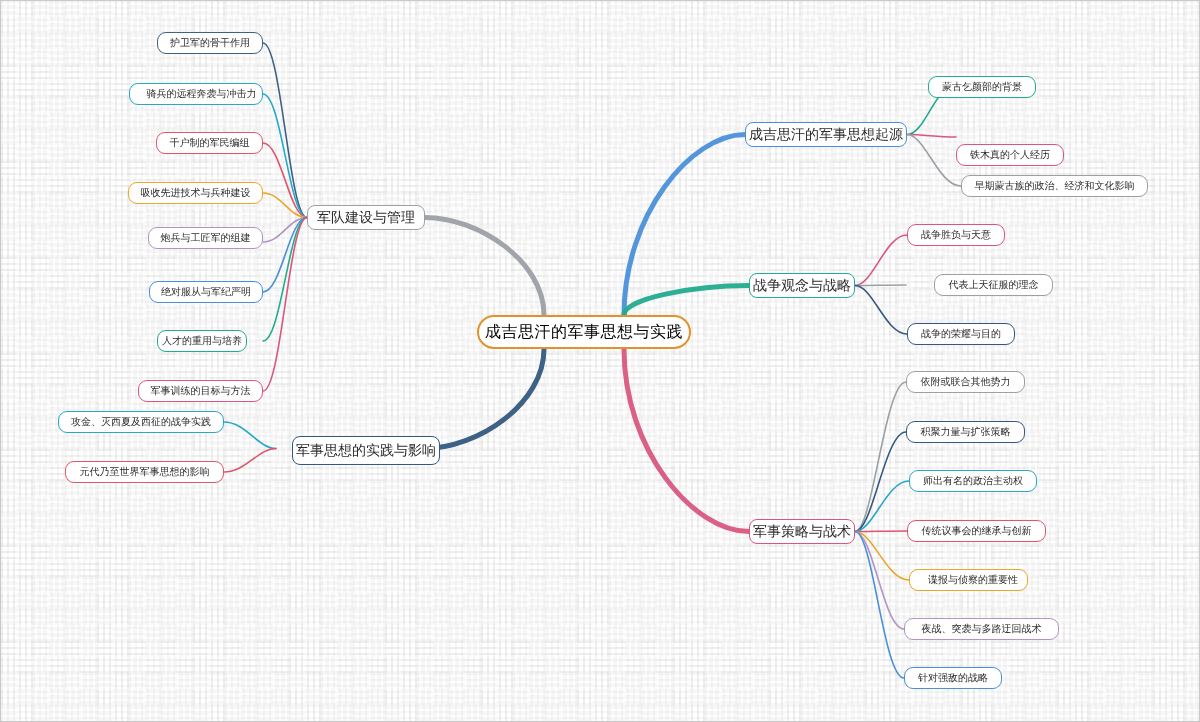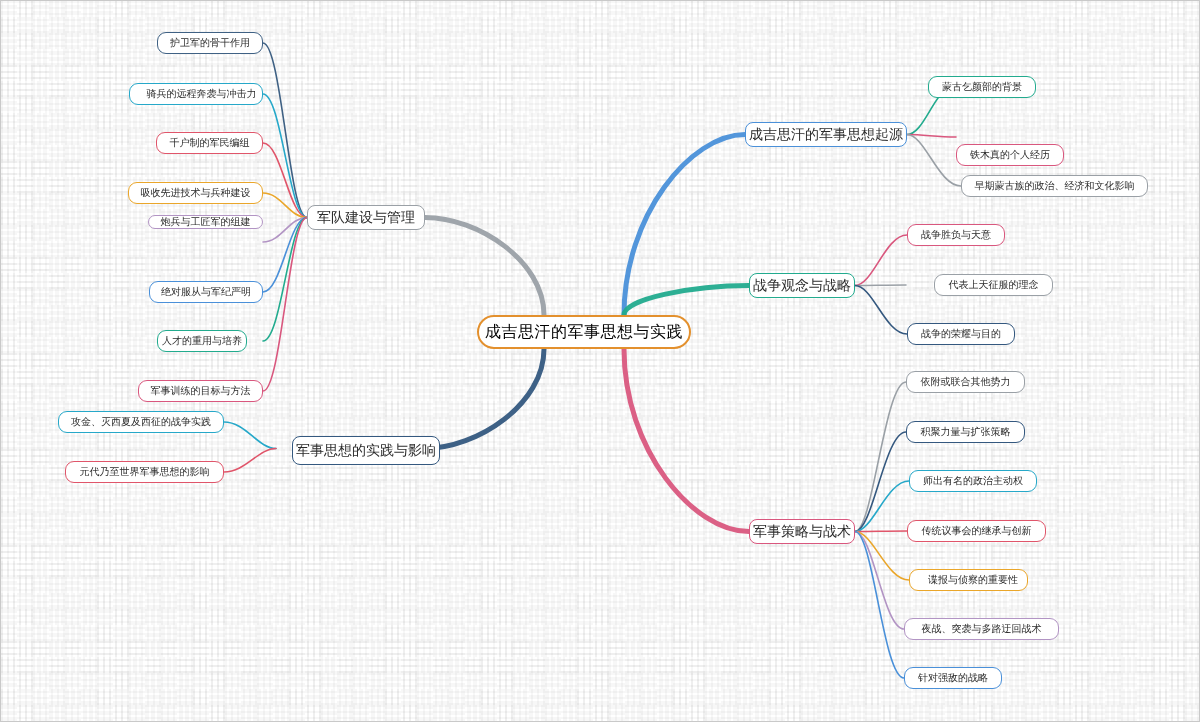--- a/index.html
+++ b/index.html
@@ -182,21 +182,21 @@
       </div>
       <div class="node node-leaf" style="left: 128px; top: 82px; width: 134px; height: 22px; border-color: rgb(38, 168, 201); padding-left: 20px;">
         <span>骑兵的远程奔袭与冲击力</span>
       </div>
       <div class="node node-leaf" style="left: 155px; top: 131px; width: 107px; height: 22px; border-color: rgb(224, 85, 106);">
         <span>千户制的军民编组</span>
       </div>
       <div class="node node-leaf" style="left: 127px; top: 181px; width: 135px; height: 22px; border-color: rgb(234, 166, 42);">
         <span>吸收先进技术与兵种建设</span>
       </div>
-      <div class="node node-leaf" style="left: 147px; top: 214px; width: 115px; height: 14px; border-color: rgb(178, 148, 196);">
+      <div class="node node-leaf" style="left: 147px; top: 226px; width: 115px; height: 22px; border-color: rgb(178, 148, 196);">
         <span>炮兵与工匠军的组建</span>
       </div>
       <div class="node node-leaf" style="left: 148px; top: 280px; width: 114px; height: 22px; border-color: rgb(74, 144, 217);">
         <span>绝对服从与军纪严明</span>
       </div>
       <div class="node node-leaf" style="left: 156px; top: 329px; width: 90px; height: 22px; border-color: rgb(34, 171, 142);">
         <span>人才的重用与培养</span>
       </div>
       <div class="node node-leaf" style="left: 137px; top: 379px; width: 125px; height: 22px; border-color: rgb(217, 87, 126);">
         <span>军事训练的目标与方法</span>

